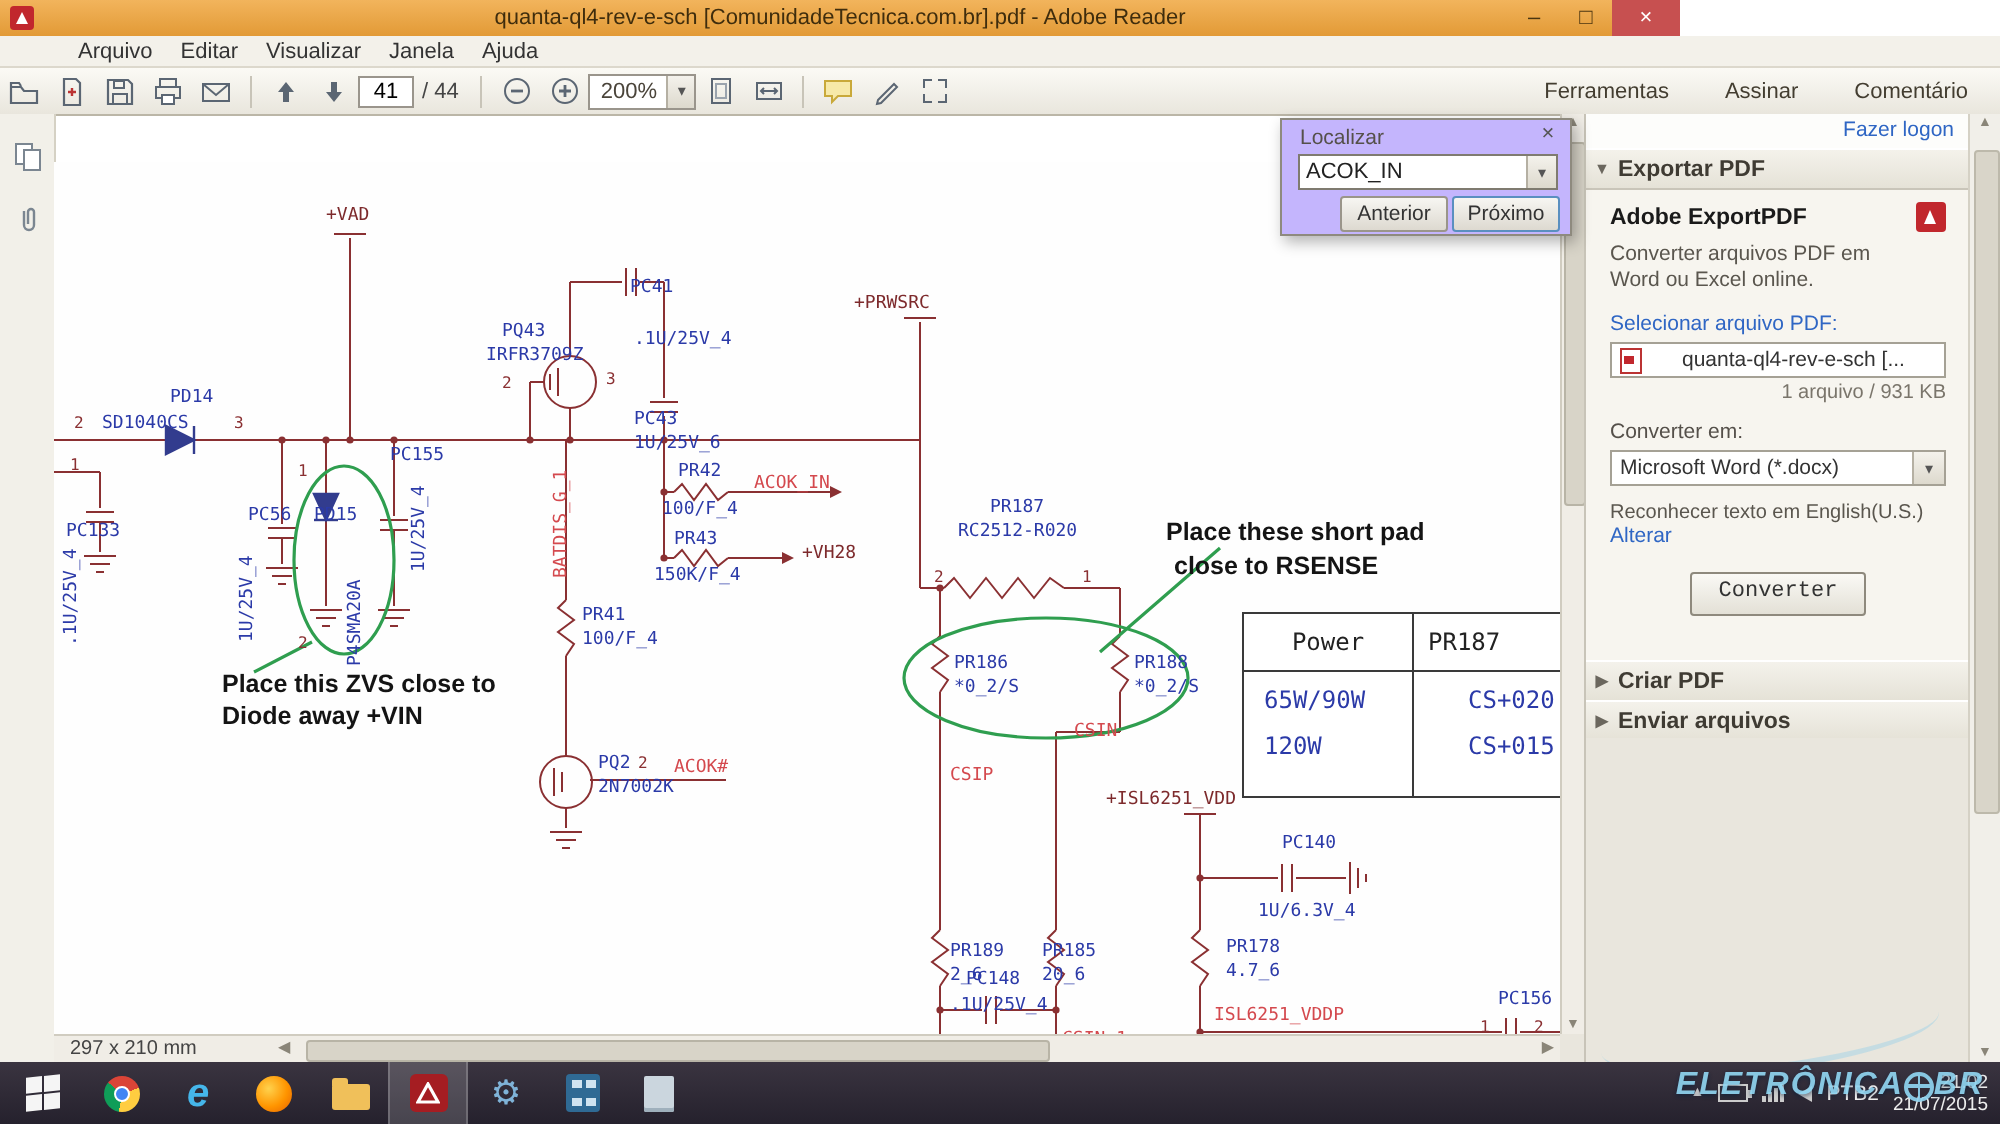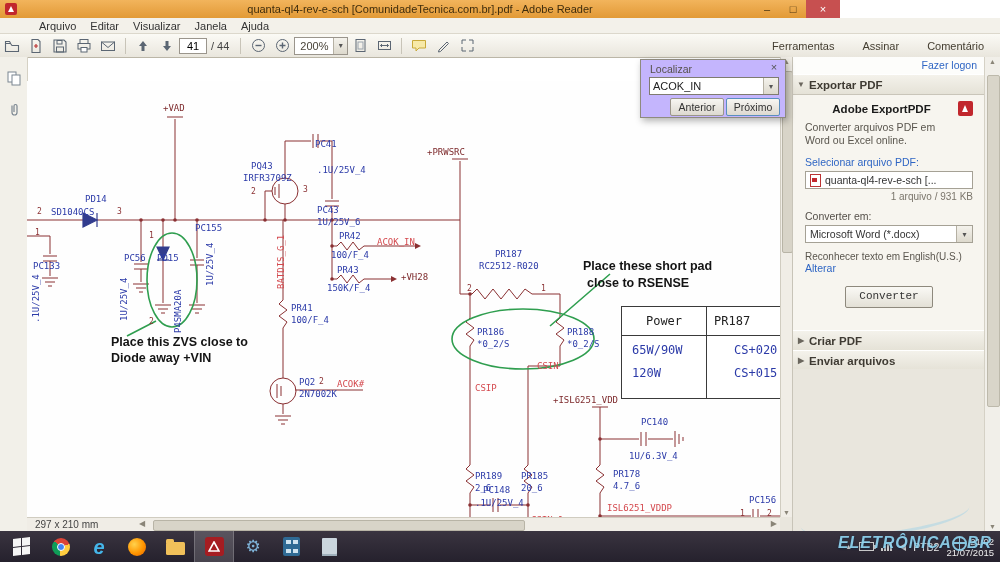--- a/index.html
+++ b/index.html
@@ -77,27 +77,27 @@
   .fd-btn.def{border-color:#5a8fc0;}
   
   .panel{position:absolute;left:792px;top:57px;width:192px;height:474px;background:#f7f5ef;border-left:1px solid #c8c4b8;font-size:10.5px;color:#55504a;}
   .logon-row{position:absolute;left:0;top:0;width:100%;height:17px;background:#fdfdfb;border-bottom:1px solid #ddd9ce;}
   .logon{position:absolute;right:8px;top:2px;color:#2f66c4;}
   .p-head{position:absolute;left:0;width:100%;height:19px;background:linear-gradient(#f4f2eb,#e5e2d7);
     border-top:1px solid #fff;border-bottom:1px solid #c9c5b9;display:flex;align-items:center;font-weight:bold;font-size:11.5px;color:#3f3b33;}
   .p-head .tri{width:16px;text-align:center;font-size:8px;color:#6b675e;}
   .p-body{position:absolute;left:0;top:36px;width:100%;}
   .p-inner{margin:8px 12px 0 12px;}
-  .prod-row{display:flex;align-items:center;text-align:center;}
+  .prod-row{display:flex;align-items:center;}
   .prod{font-weight:bold;font-size:11.5px;color:#1a1a1a;flex:1;}
   .prod-ico{width:15px;height:15px;background:#c1272d;border-radius:2px;position:relative;}
   .prod-ico::after{content:"";position:absolute;left:4px;top:4px;border-left:3.5px solid transparent;border-right:3.5px solid transparent;border-bottom:7px solid #fff;}
   .p-desc{margin-top:5px;line-height:13px;width:152px;color:#5a564e;}
   .p-link{color:#2f66c4;display:inline-block;}
-  .filebox{margin-top:3px;height:16px;background:#fff;border:1px solid #a5a195;display:flex;align-items:center;padding:0 4px;gap:4px;}
+  .filebox{margin-top:3px;height:16px;background:#fff;border:1px solid #a5a195;display:flex;align-items:center;padding:0 4px;gap:20px;}
   .pdf-ico{width:9px;height:11px;background:#fff;border:1px solid #b33;position:relative;flex:none;}
   .pdf-ico::after{content:"";position:absolute;left:1px;top:3px;width:5px;height:4px;background:#c1272d;}
   .file-name{white-space:nowrap;overflow:hidden;color:#333;font-size:10.5px;}
   .file-meta{text-align:right;color:#7a756b;font-size:10px;margin-top:2px;}
   .selbox{margin-top:3px;height:16px;background:#fff;border:1px solid #a5a195;display:flex;align-items:center;}
   .selbox .sv{flex:1;padding-left:4px;color:#333;}
   .selbox .dd{width:15px;height:100%;background:linear-gradient(#f4f2ec,#ddd9cd);border-left:1px solid #b5b0a3;font-size:8px;display:flex;align-items:center;justify-content:center;color:#555;}
   .ocr{margin-top:8px;font-size:10px;color:#5a564e;white-space:nowrap;}
   .cv-btn{display:block;margin:12px auto 0 auto;width:86px;height:20px;font-size:11px;color:#333;
     background:linear-gradient(#faf9f5,#e3e0d6);border:1px solid #8e897d;border-radius:2px;text-align:center;line-height:18px;font-family:Liberation Mono, monospace;}

